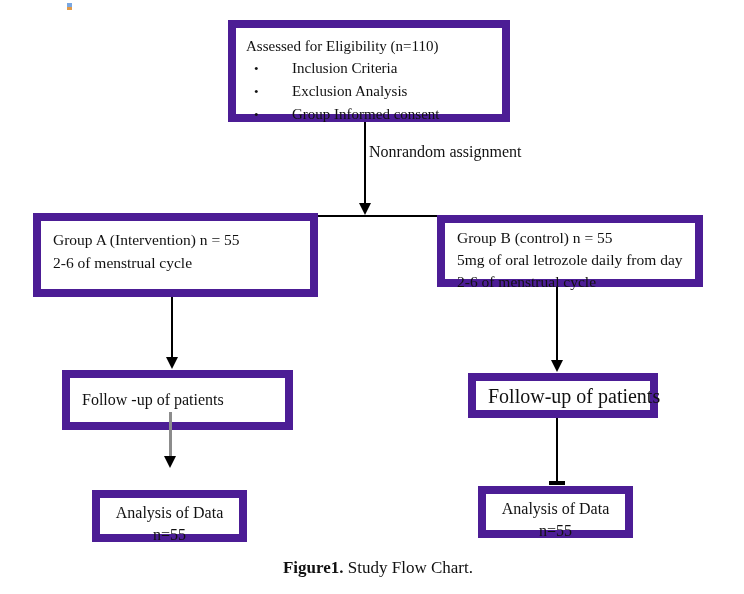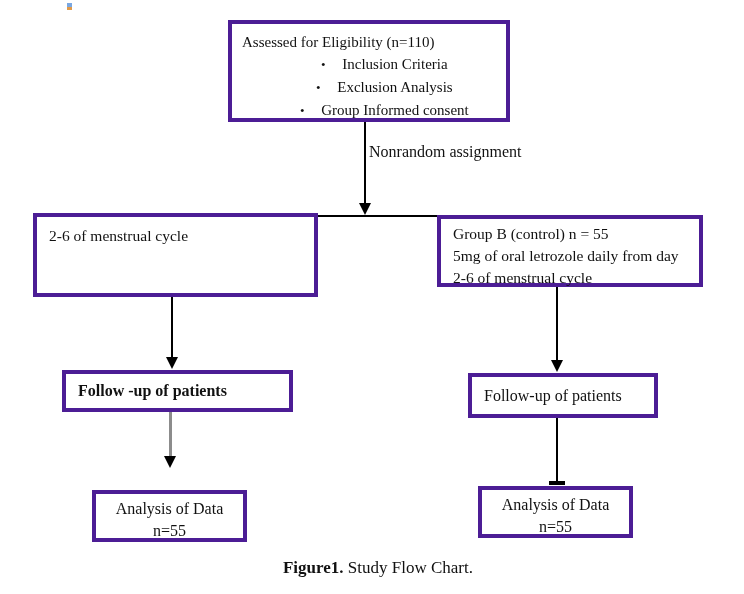--- a/index.html
+++ b/index.html
@@ -11,21 +11,21 @@
     position: relative;
     width: 744px;
     height: 594px;
     background: #ffffff;
     font-family: "Liberation Serif", "DejaVu Serif", serif;
     color: #111111;
     overflow: hidden;
   }
   .box {
     position: absolute;
-    border: 4px solid #4c1d95;
+    border: 8px solid #4c1d95;
     background: #ffffff;
     box-sizing: border-box;
     font-size: 15.5px;
     line-height: 22px;
     white-space: nowrap;
   }
   .vline {
     position: absolute;
     width: 2px;
     background: #000000;
@@ -51,21 +51,20 @@
     position: absolute;
     background: #000000;
   }
   #eligibility-box {
     left: 228px; top: 20px; width: 282px; height: 102px;
     padding: 7px 4px 0 10px;
     font-size: 15px;
   }
   .bullet-row {
     padding-left: 8px;
-    text-align: center;
   }
   .bullet-glyph {
     display: inline-block;
     width: 38px;
     font-size: 13px;
   }
   #assignment-label {
     position: absolute;
     left: 369px; top: 143px;
     font-size: 16px;
@@ -77,31 +76,30 @@
     font-size: 15.5px;
     line-height: 23px;
   }
   #group-b-box {
     left: 437px; top: 215px; width: 266px; height: 72px;
     padding: 4px 2px 0 12px;
     font-size: 15.5px;
     line-height: 22px;
   }
   #followup-a-box {
-    left: 62px; top: 370px; width: 231px; height: 42px;
+    left: 62px; top: 370px; width: 231px; height: 60px;
     display: flex; align-items: center;
     padding-left: 12px;
     font-size: 16px;
-    font-weight: bold;
   }
   #followup-b-box {
     left: 468px; top: 373px; width: 190px; height: 45px;
     display: flex; align-items: center;
     padding-left: 12px;
-    font-size: 16px;
+    font-size: 20px;
   }
   #analysis-a-box {
     left: 92px; top: 490px; width: 155px; height: 52px;
     text-align: center;
     padding-top: 4px;
     font-size: 16px;
   }
   #analysis-b-box {
     left: 478px; top: 486px; width: 155px; height: 52px;
     text-align: center;
@@ -141,20 +139,21 @@
     </div>
   </div>
 
   <div class="vline" style="left:364px; top:122px; height:82px;"></div>
   <div class="arrowhead" style="left:359px; top:203px;"></div>
   <div id="assignment-label">Nonrandom assignment</div>
 
   <div class="hline" style="left:316px; top:215px; width:123px;"></div>
 
   <div class="box" id="group-a-box">
+    <div>Group A (Intervention) n = 55</div>
     <div>2-6 of menstrual cycle</div>
   </div>
 
   <div class="box" id="group-b-box">
     <div>Group B (control) n = 55</div>
     <div>5mg of oral letrozole daily from day</div>
     <div>2-6 of menstrual cycle</div>
   </div>
 
   <div class="vline" style="left:171px; top:297px; height:61px;"></div>

